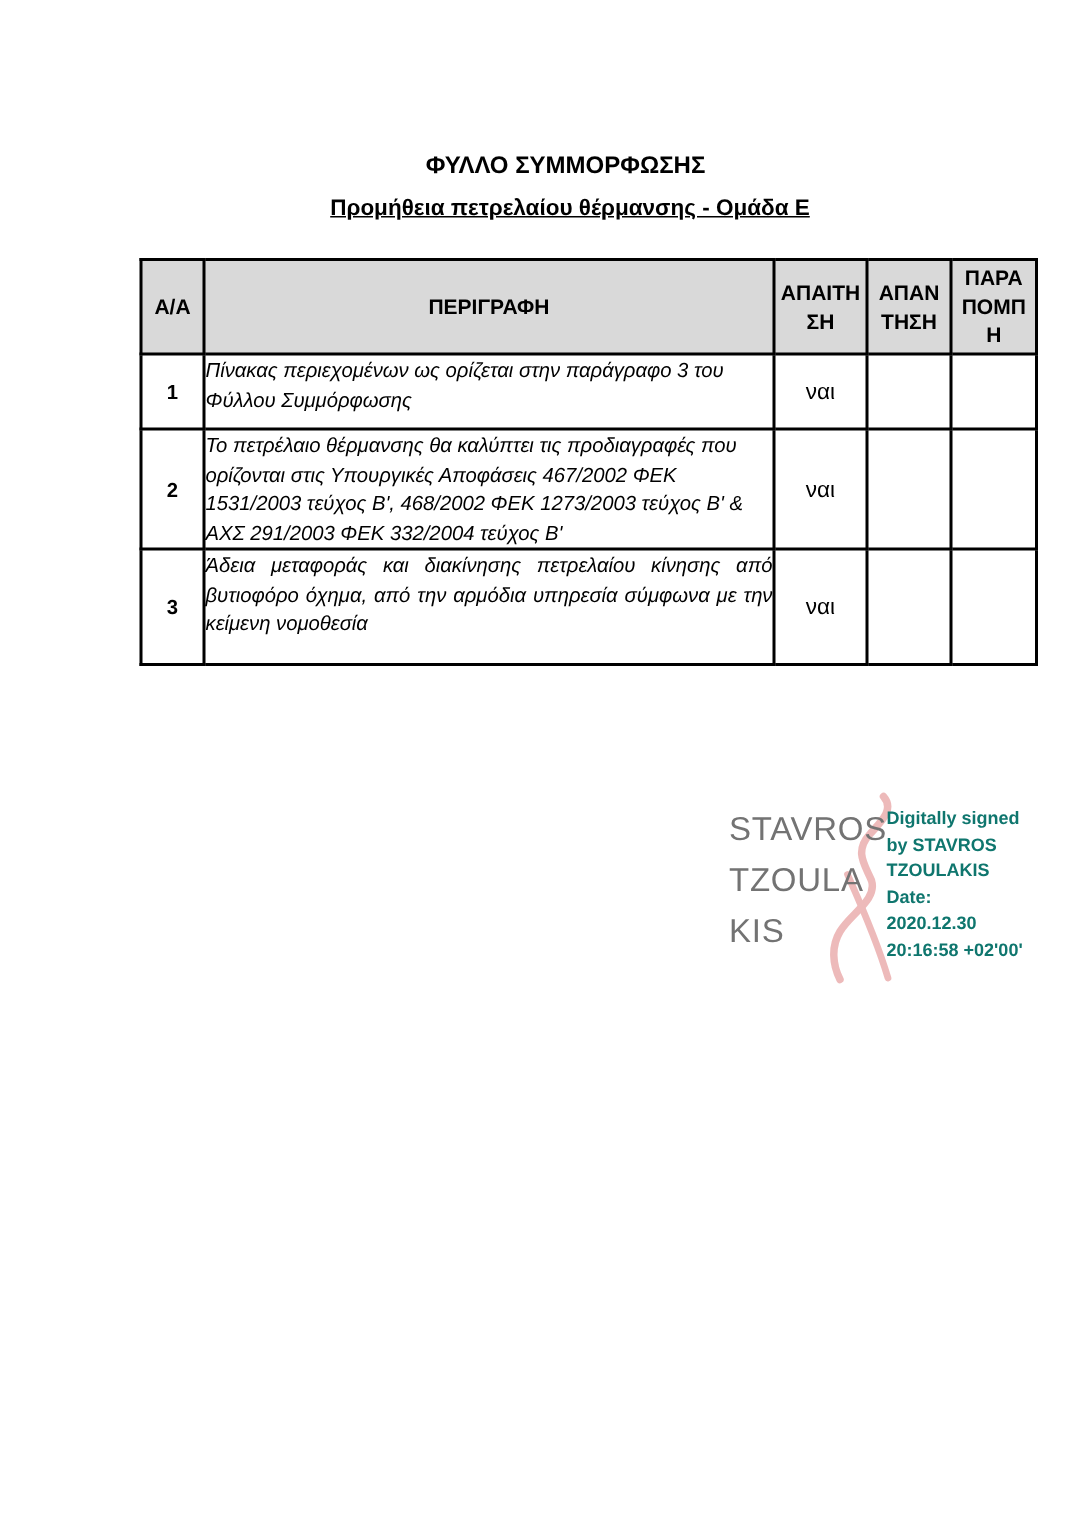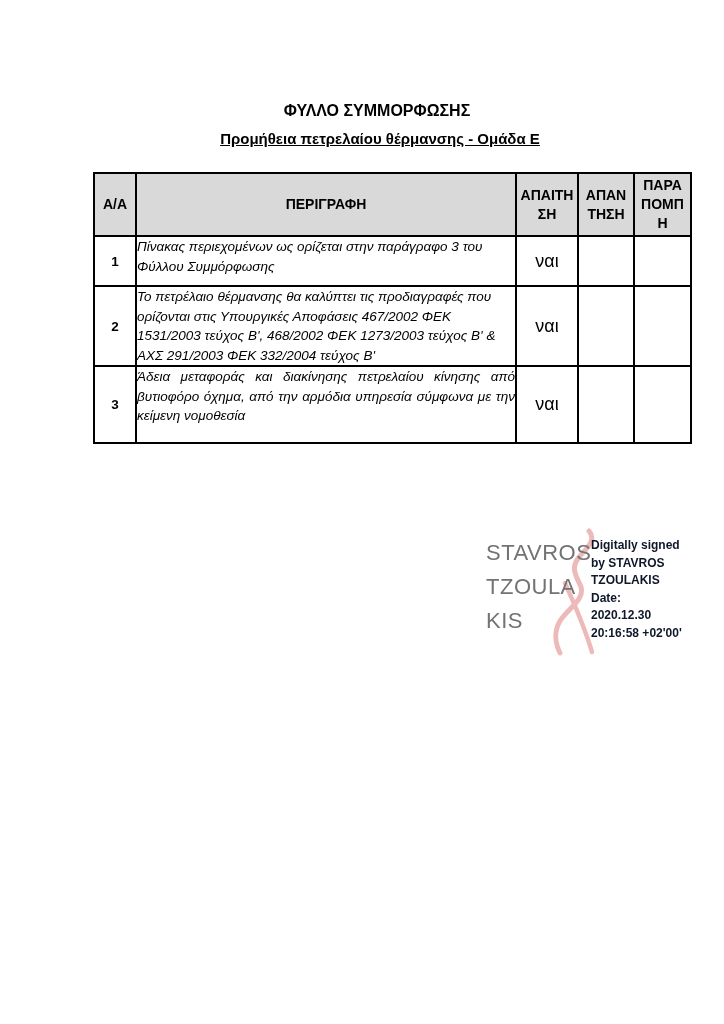--- a/index.html
+++ b/index.html
@@ -48,42 +48,42 @@
     font-size:13.5px;font-weight:bold;
   }
   td.cell-desc{
     text-align:left;vertical-align:top;
     font-size:13.5px;line-height:19.5px;
     padding:3px 7px 3px 8px;
     font-style:italic;
   }
   td.cell-desc.justify{text-align:justify;}
   td.cell-req, td.cell-ans, td.cell-ref{
-    text-align:center;vertical-align:middle;font-size:18px;
+    text-align:center;vertical-align:middle;font-size:15px;
   }
   tr.row-1 td{height:50px;}
   tr.row-2 td{height:75px;}
   tr.row-3 td{height:77px;}
 
   .sig-block{
     position:absolute;left:484px;top:528px;
     width:215px;height:128px;
   }
   .sig-swirl{
     position:absolute;left:52px;top:0px;z-index:1;
   }
   .sig-name{
     position:absolute;left:2px;top:8px;z-index:2;
     font-size:22px;line-height:34px;letter-spacing:0.5px;
     color:#737373;white-space:pre-line;
   }
   .sig-details{
     position:absolute;left:107px;top:9px;z-index:2;
     width:108px;font-size:12px;font-weight:600;
-    line-height:17.5px;color:#0f172a;white-space:pre-line;
+    line-height:17.5px;color:#0f766e;white-space:pre-line;
   }
 </style>
 </head>
 <body>
 
 <div class="page">
 
   <h1 class="doc-title">ΦΥΛΛΟ ΣΥΜΜΟΡΦΩΣΗΣ</h1>
   <h2 class="doc-subtitle">Προμήθεια πετρελαίου θέρμανσης - Ομάδα Ε</h2>
 

